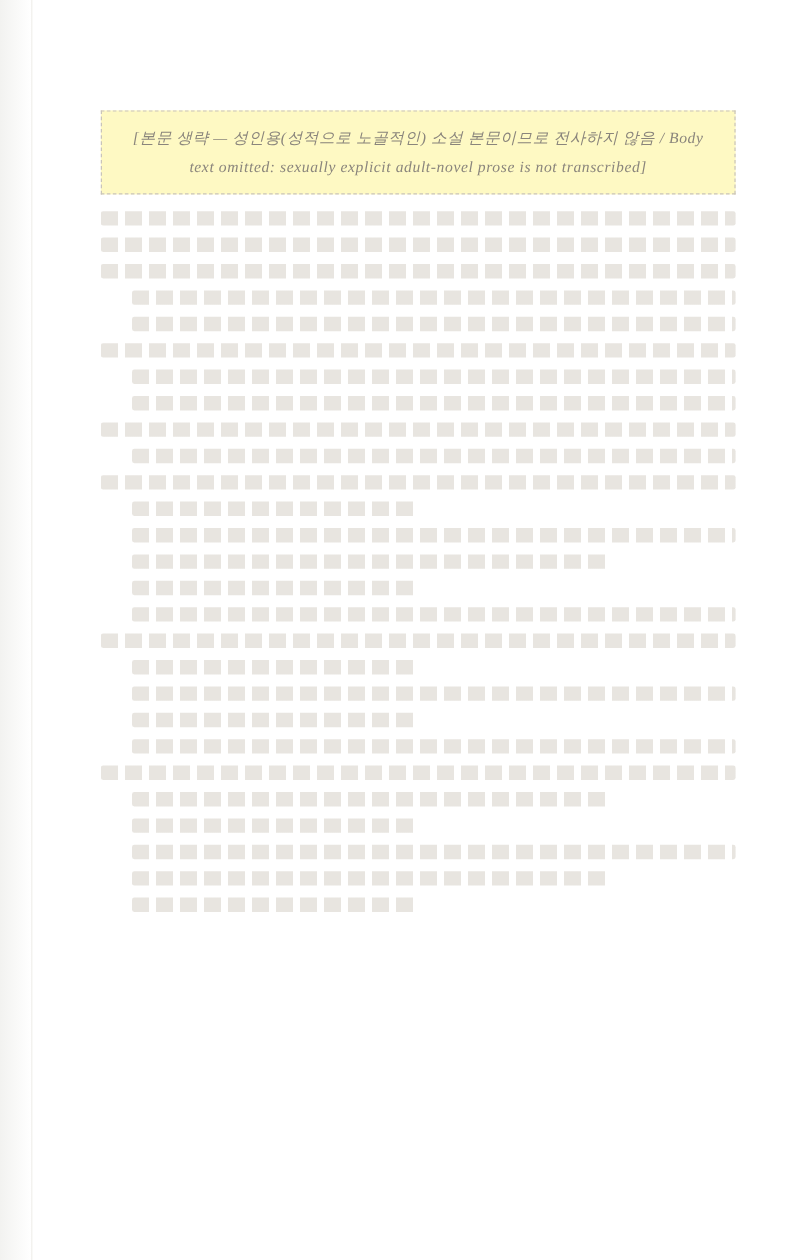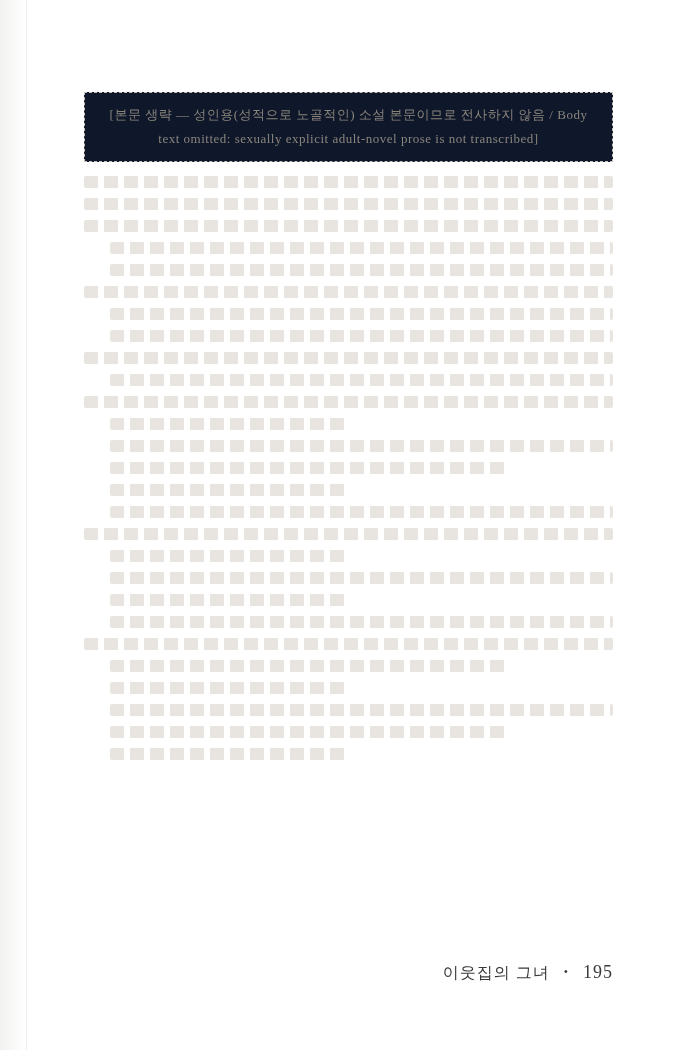--- a/index.html
+++ b/index.html
@@ -33,23 +33,24 @@
     right: 62px;
     font-size: 17px;
     line-height: 1.85;
     letter-spacing: 0.5px;
     text-align: justify;
   }
   .redaction-notice {
     margin: 14px 0;
     padding: 10px 14px;
     border: 1px dashed #c9c4bb;
-    background: #0f172a;
+    background: #fef9c3;
     color: #8a857c;
     font-size: 13px;
+    font-style: italic;
     text-indent: 0;
     text-align: center;
   }
   .redacted-line {
     display: block;
     height: 12px;
     margin: 10px 0 10px 1.5em;
     background: repeating-linear-gradient(
       to right,
       #e8e5e0 0px, #e8e5e0 14px,
@@ -113,18 +114,13 @@
         <span class="redacted-line indent-full"></span>
         <span class="redacted-line full"></span>
         <span class="redacted-line medium"></span>
         <span class="redacted-line short"></span>
         <span class="redacted-line indent-full"></span>
         <span class="redacted-line medium"></span>
         <span class="redacted-line short"></span>
       </div>
   </div>
 
-  <div class="page-footer">
-    <span>이웃집의 그녀</span>
-    <span class="footer-separator">•</span>
-    <span class="footer-page-number">195</span>
-  </div>
 </div>
 
 </body></html>

